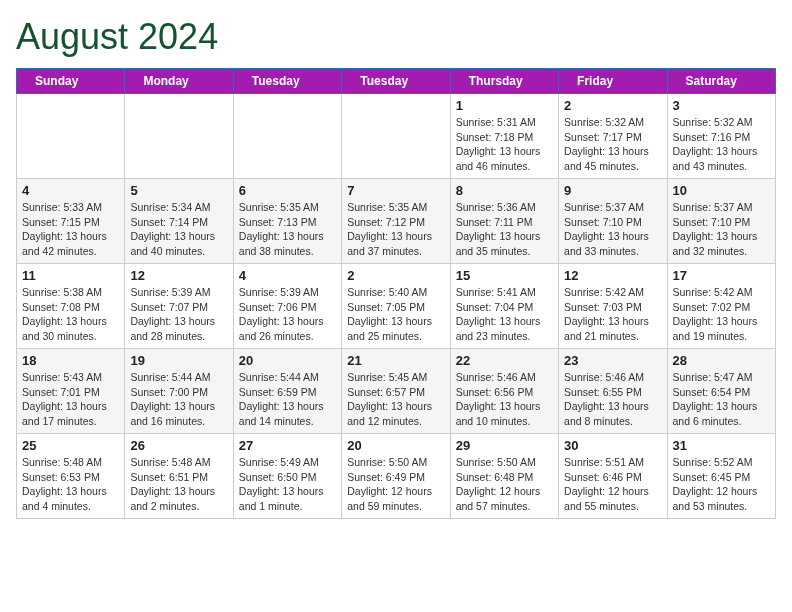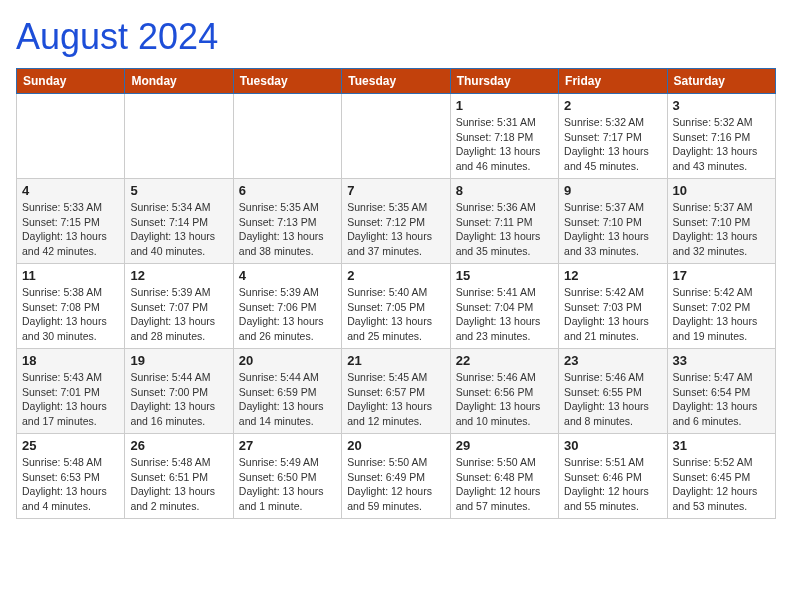--- a/index.html
+++ b/index.html
@@ -20,36 +20,36 @@
       display: flex;
       flex-direction: column;
       align-items: flex-start;
     }
     .title-area {
       text-align: right;
     }
     .month-title {
       font-size: 36px;
       font-weight: normal;
-      color: #1d4ed8;
+      color: #14532d;
     }
     .location {
       font-size: 15px;
       color: #444;
     }
     .calendar {
       width: 100%;
       border-collapse: collapse;
       font-size: 11px;
     }
     .calendar th {
-      background: #c2410c;
+      background: #a21caf;
       color: #fff;
       text-align: left;
-      padding: 5px 6px;
+      padding: 5px 18px;
       font-size: 12px;
       font-weight: bold;
       border: 1px solid #2e6bb0;
     }
     .calendar td {
       border: 1px solid #ccc;
       vertical-align: top;
       padding: 4px 5px;
       width: 108px;
       min-height: 80px;
@@ -196,21 +196,21 @@
         </td>
         <td>
           <span class="day-num">22</span>
           <div class="day-info">Sunrise: 5:46 AM<br>Sunset: 6:56 PM<br>Daylight: 13 hours and 10 minutes.</div>
         </td>
         <td>
           <span class="day-num">23</span>
           <div class="day-info">Sunrise: 5:46 AM<br>Sunset: 6:55 PM<br>Daylight: 13 hours and 8 minutes.</div>
         </td>
         <td>
-          <span class="day-num">33</span>
+          <span class="day-num">28</span>
           <div class="day-info">Sunrise: 5:47 AM<br>Sunset: 6:54 PM<br>Daylight: 13 hours and 6 minutes.</div>
         </td>
       </tr>
       <tr class="week-row">
         <td>
           <span class="day-num">25</span>
           <div class="day-info">Sunrise: 5:48 AM<br>Sunset: 6:53 PM<br>Daylight: 13 hours and 4 minutes.</div>
         </td>
         <td>
           <span class="day-num">26</span>

